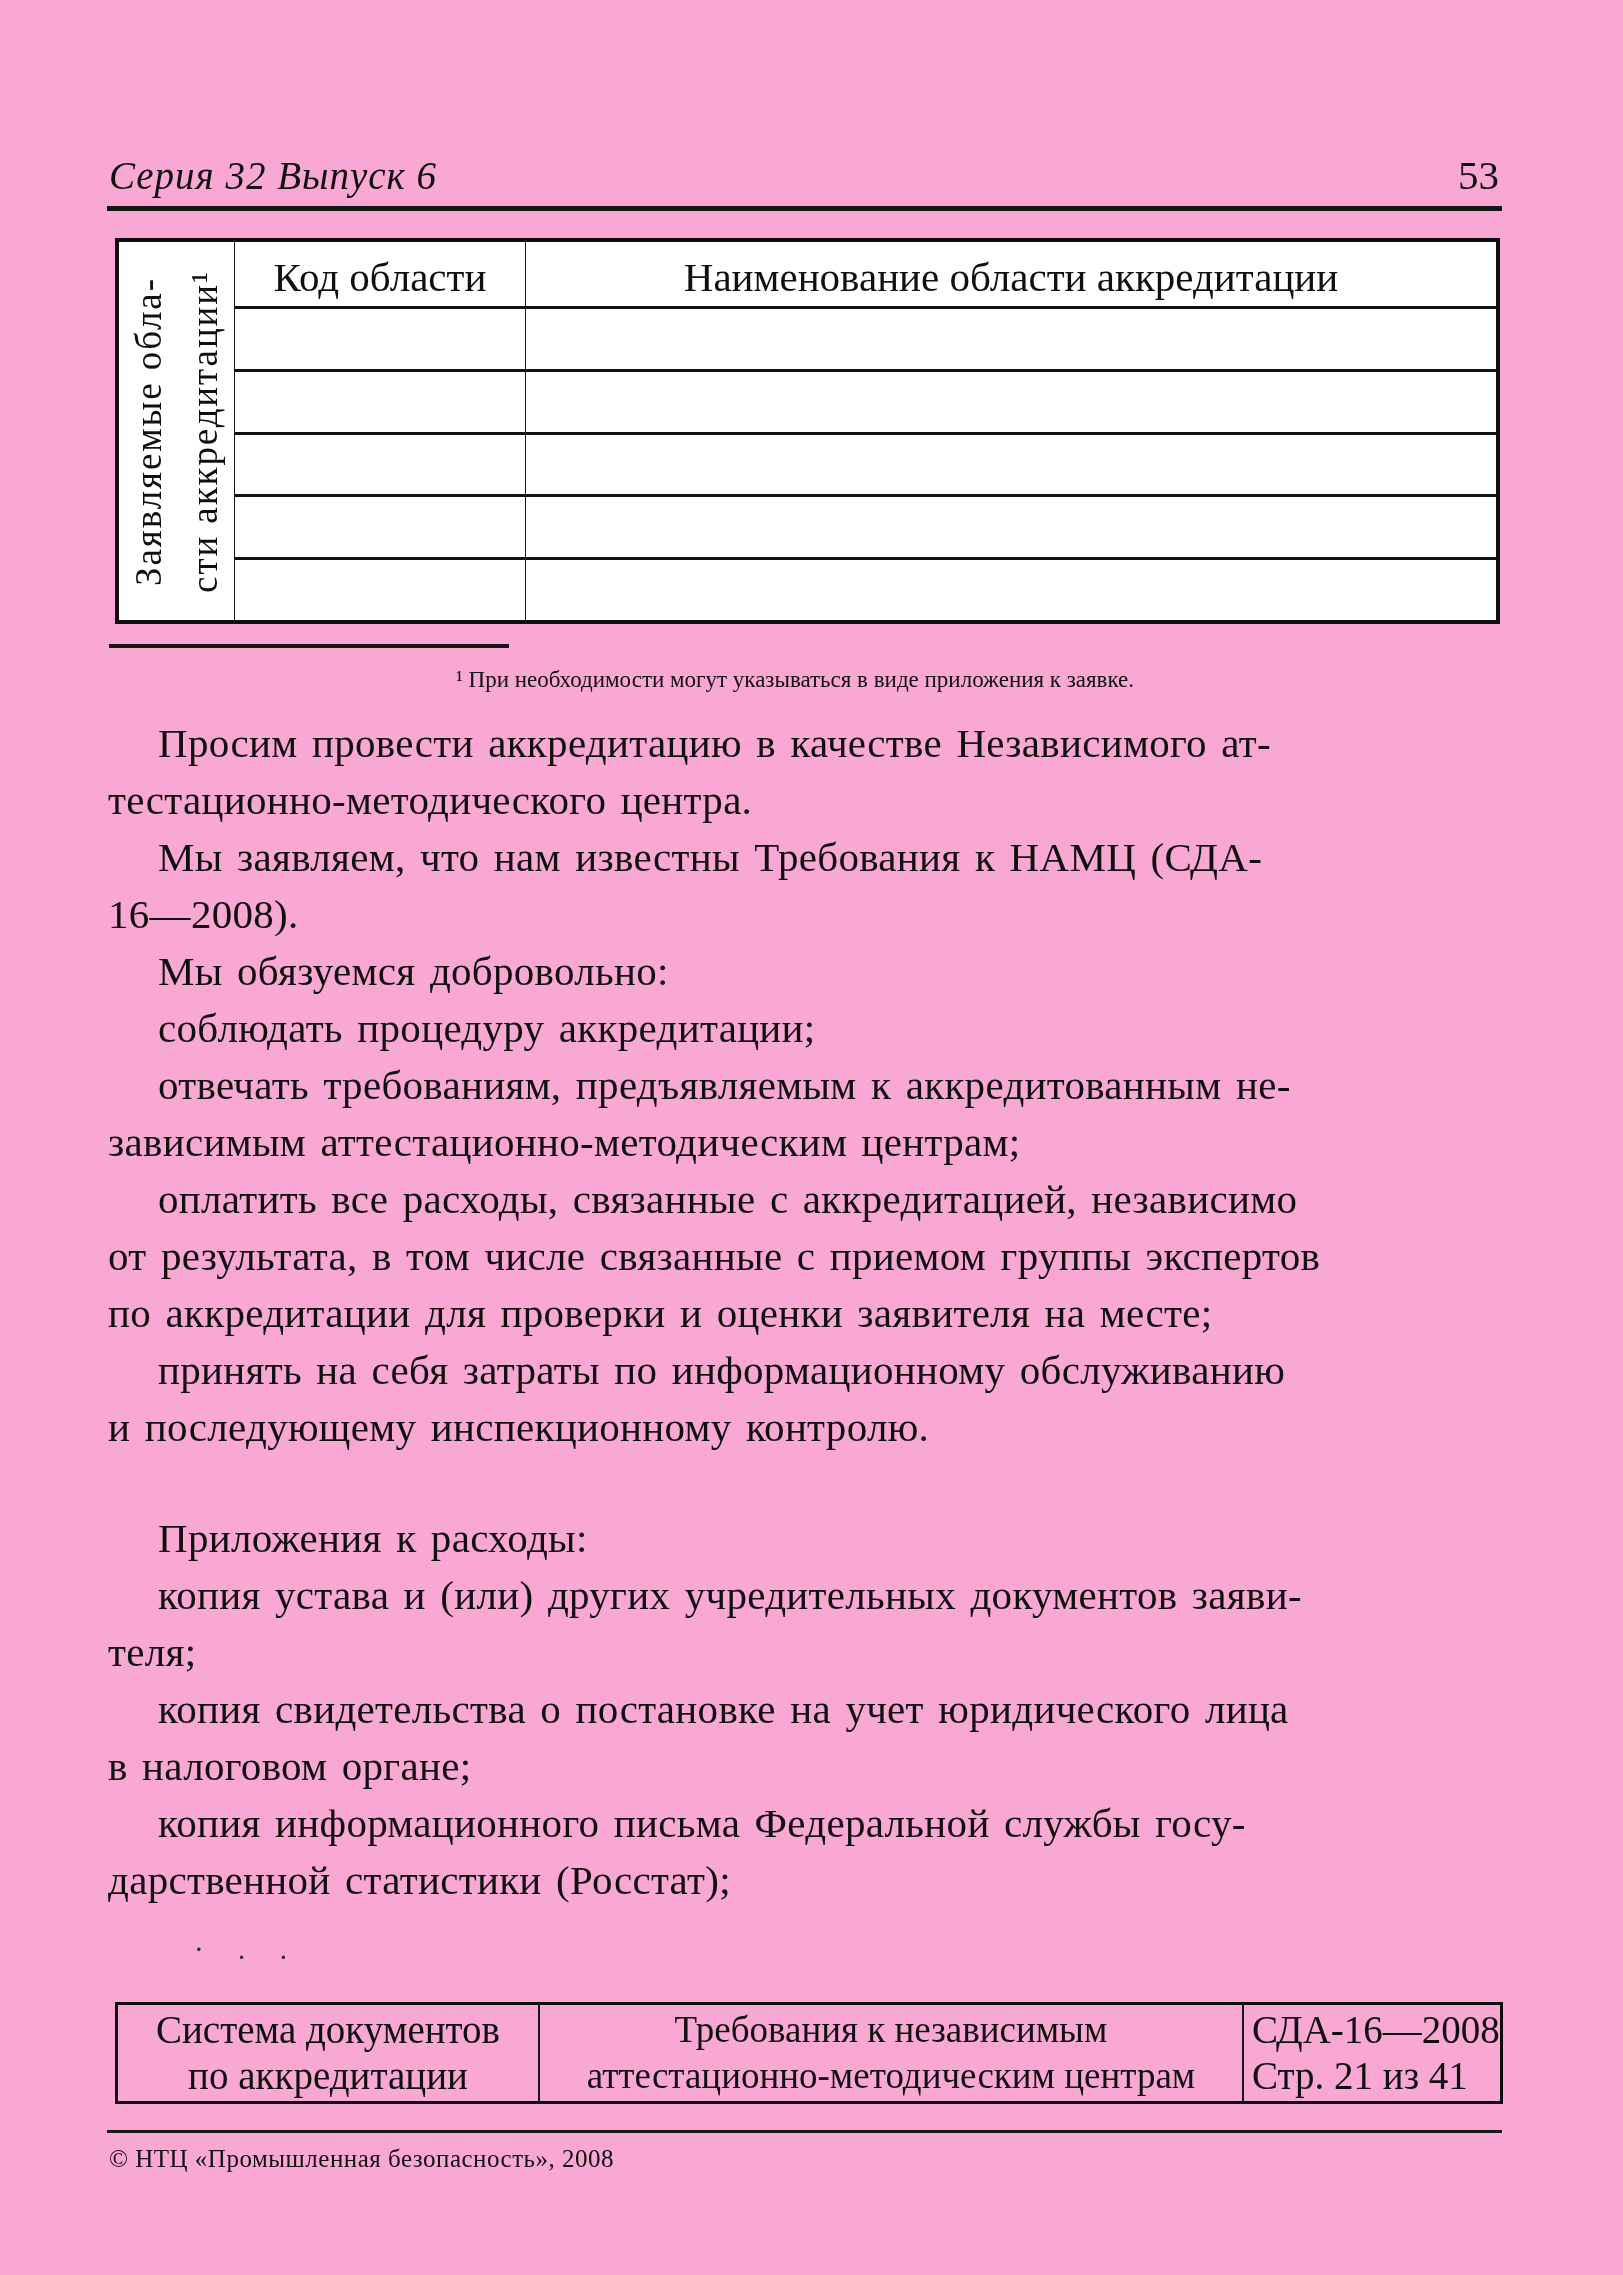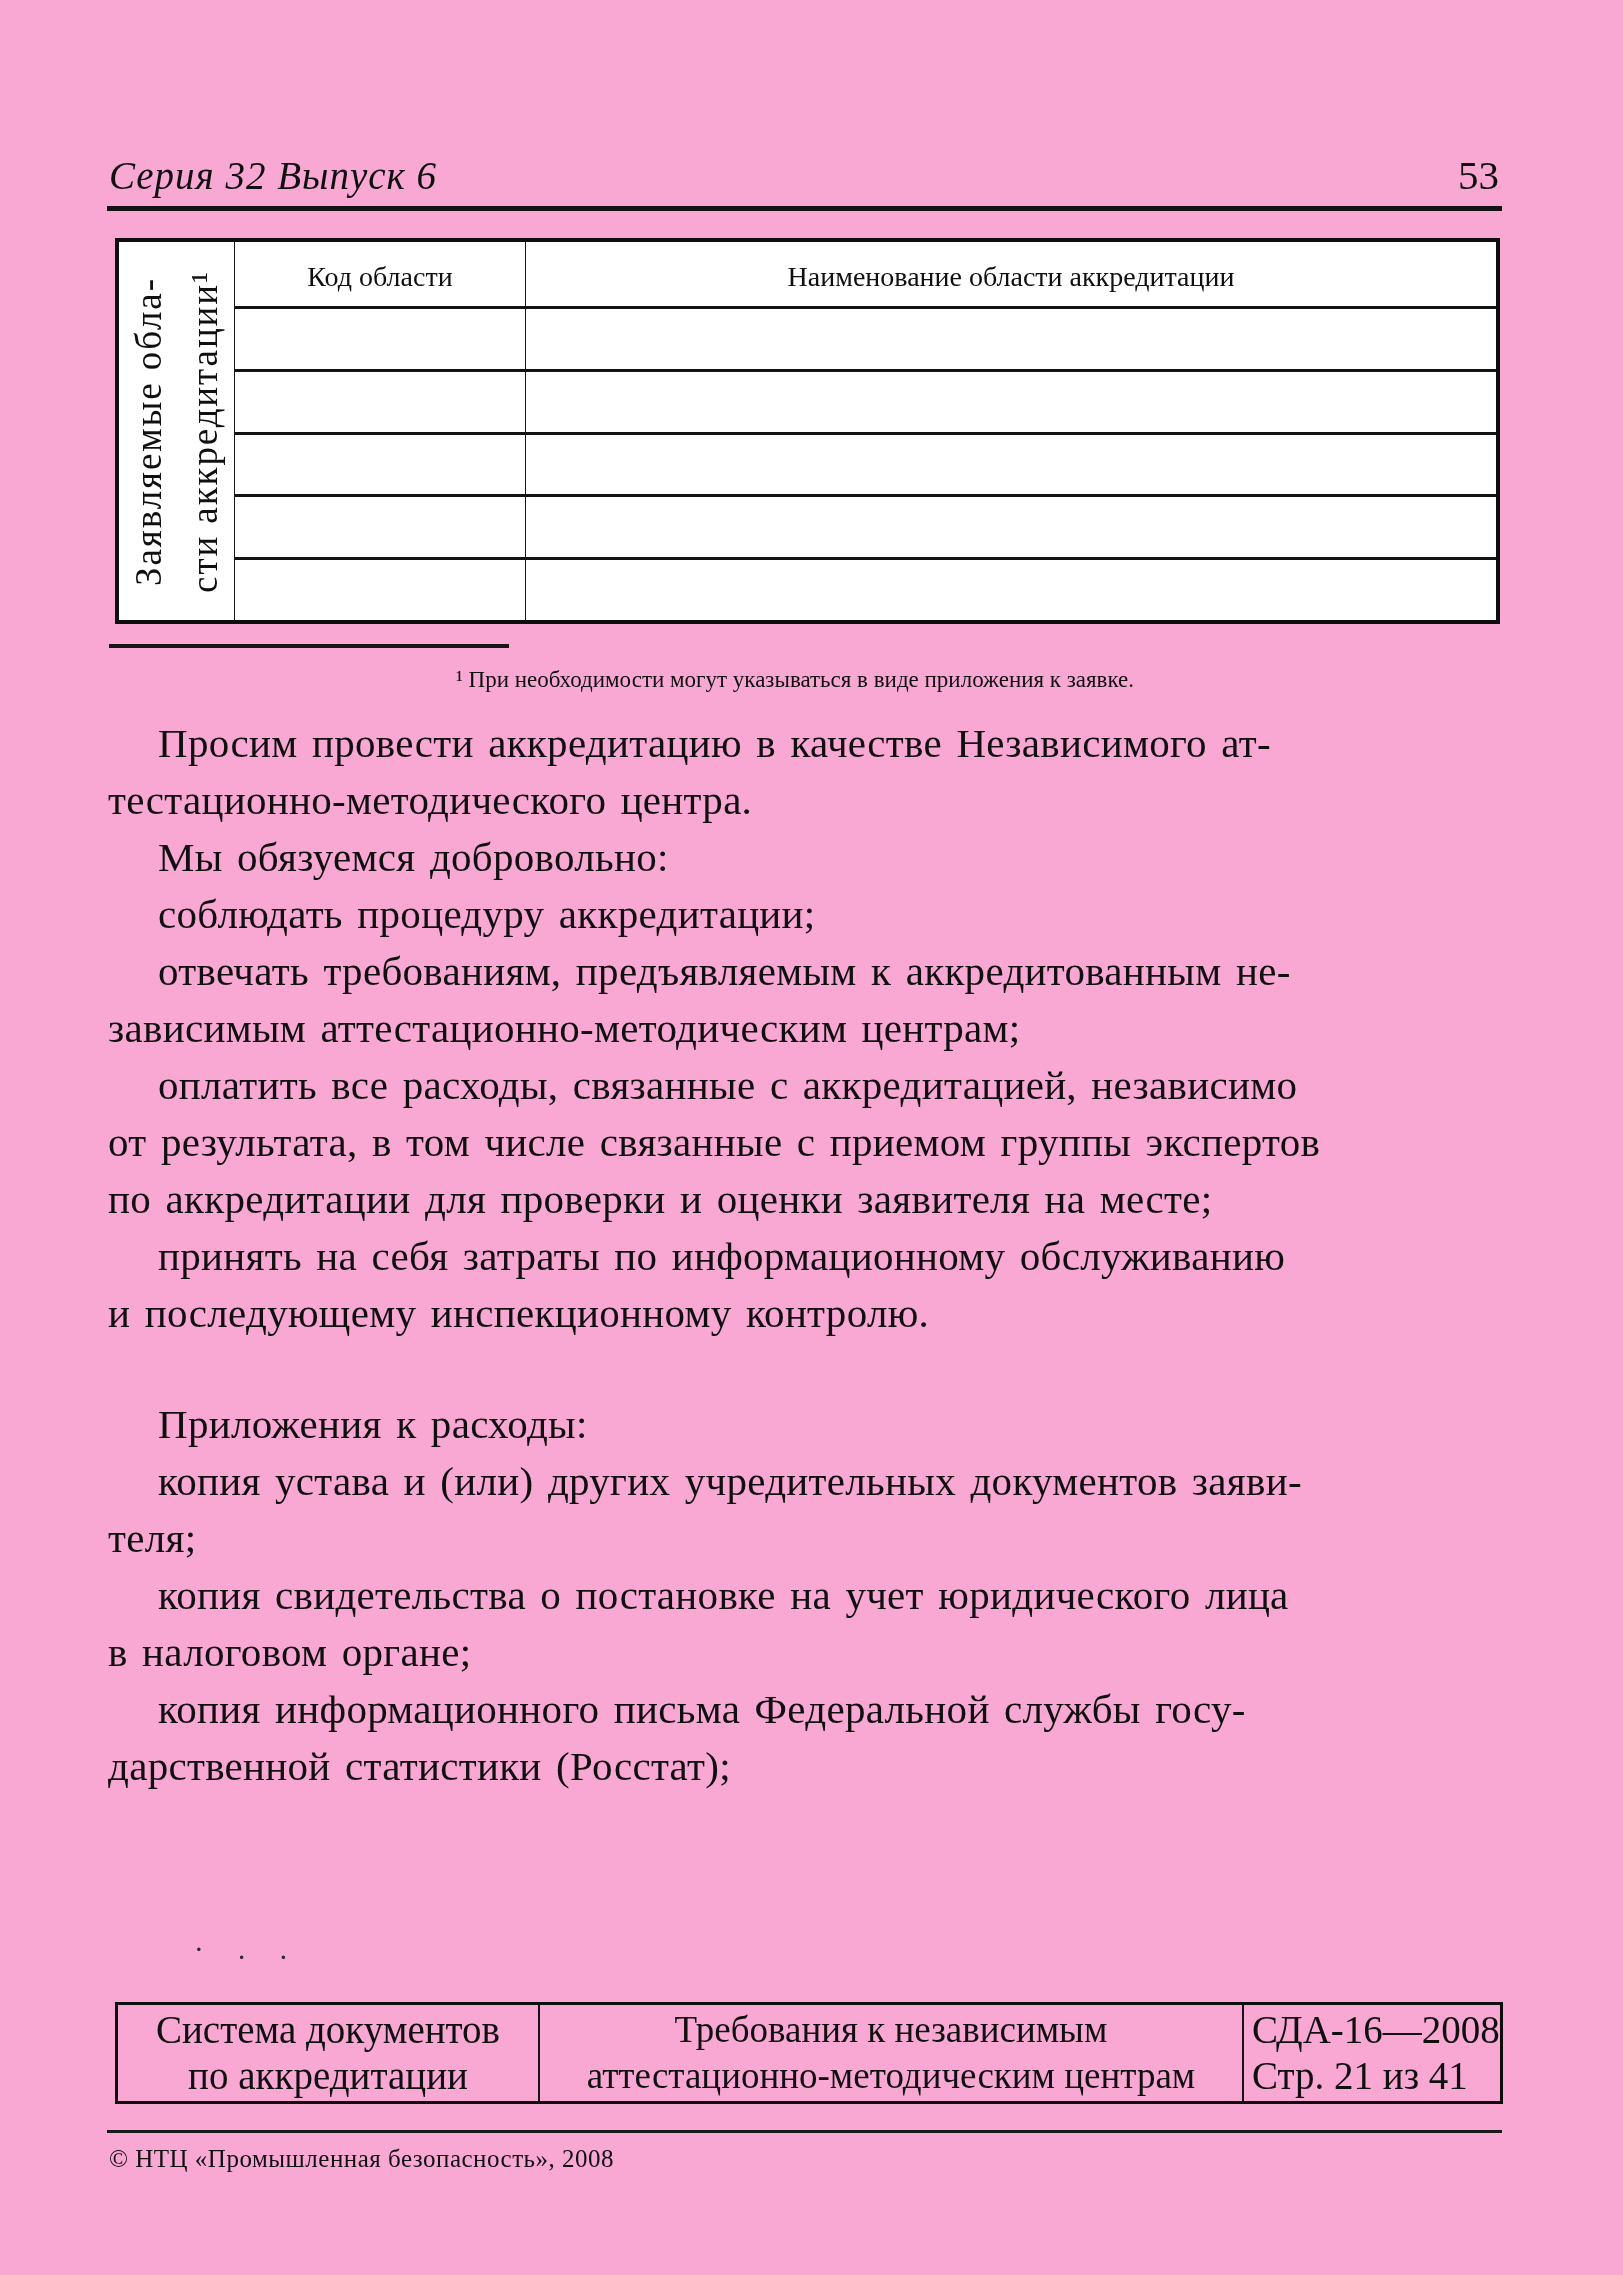--- a/index.html
+++ b/index.html
@@ -45,21 +45,21 @@
     overflow:hidden;
   }
   .rot-text {
     writing-mode:vertical-rl;
     transform:rotate(180deg);
     font-size:37px; letter-spacing:1.9px; line-height:56px;
     text-align:center;
   }
   .th-cell {
     display:flex; align-items:center; justify-content:center;
-    font-size:28px;
+    font-size:41px;
     padding-top:6px;
   }
   .cell { background:#fff; }
   .bt { border-top:3.9px solid #131313; }
   .br { border-right:1.9px solid #151515; }
 
   
   .footnote-rule {
     position:absolute; left:109px; top:644px; width:400px; height:3.9px;
     background:#161616;
@@ -146,20 +146,22 @@
     <div class="cell bt br"></div>
     <div class="cell bt"></div>
   </div>
 
   <div class="footnote-rule"></div>
   <div class="footnote">¹ При необходимости могут указываться в виде приложения к заявке.</div>
 
   <div class="bodytext">
     <p>Просим провести аккредитацию в качестве Независимого ат-
 тестационно-методического центра.</p>
+    <p>Мы заявляем, что нам известны Требования к НАМЦ (СДА-
+16—2008).</p>
     <p>Мы обязуемся добровольно:</p>
     <p>соблюдать процедуру аккредитации;</p>
     <p>отвечать требованиям, предъявляемым к аккредитованным не-
 зависимым аттестационно-методическим центрам;</p>
     <p>оплатить все расходы, связанные с аккредитацией, независимо
 от результата, в том числе связанные с приемом группы экспертов
 по аккредитации для проверки и оценки заявителя на месте;</p>
     <p>принять на себя затраты по информационному обслуживанию
 и последующему инспекционному контролю.</p>
     <p class="gap-before">Приложения к расходы:</p>

